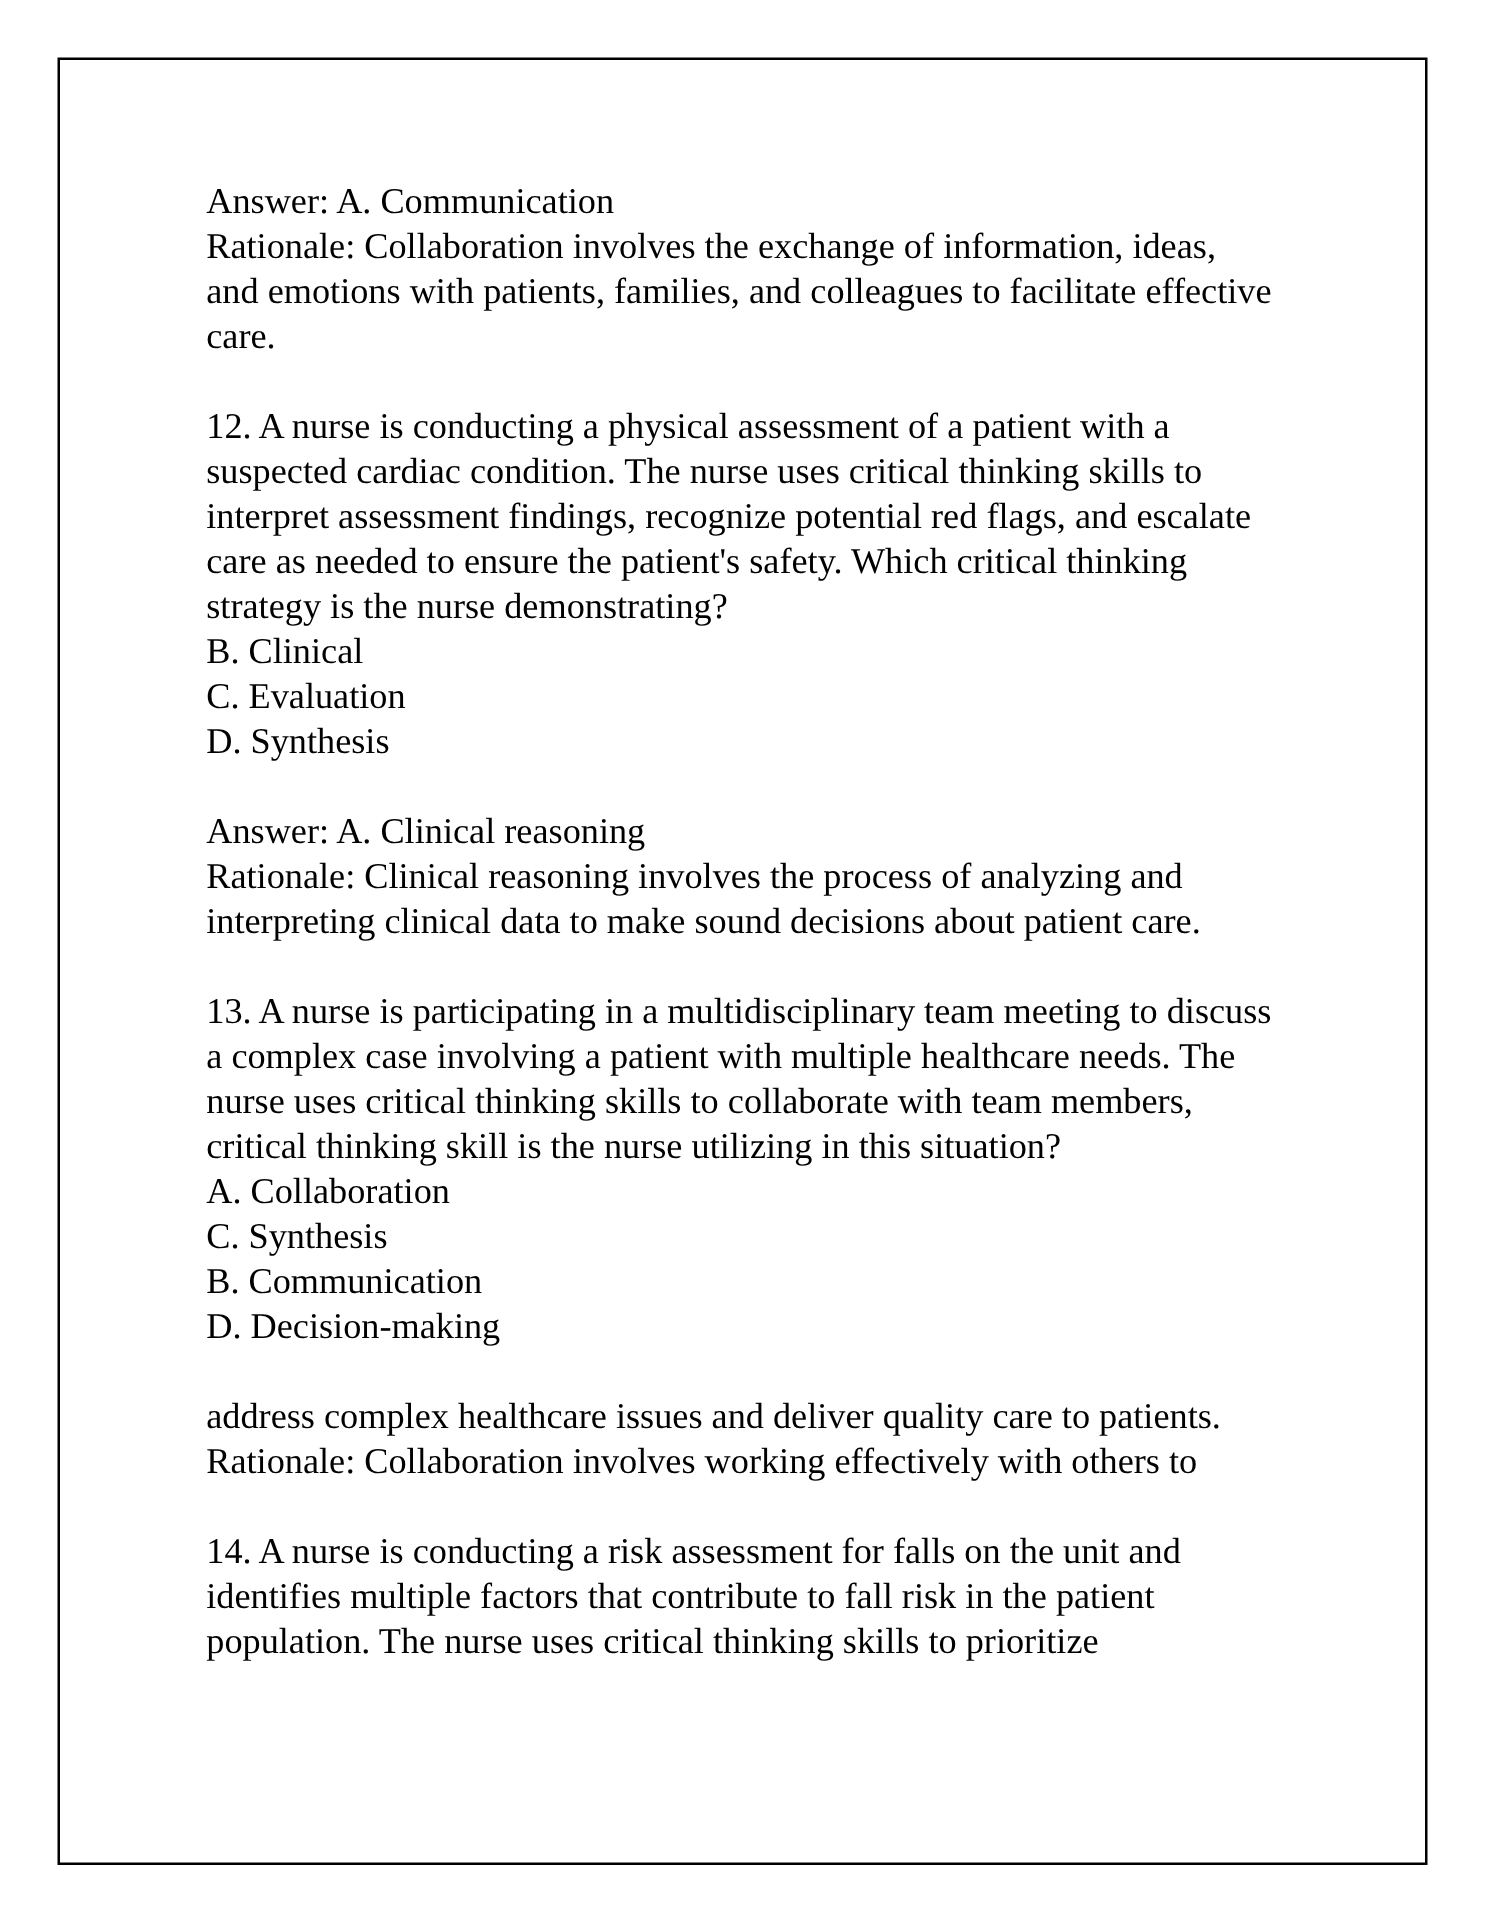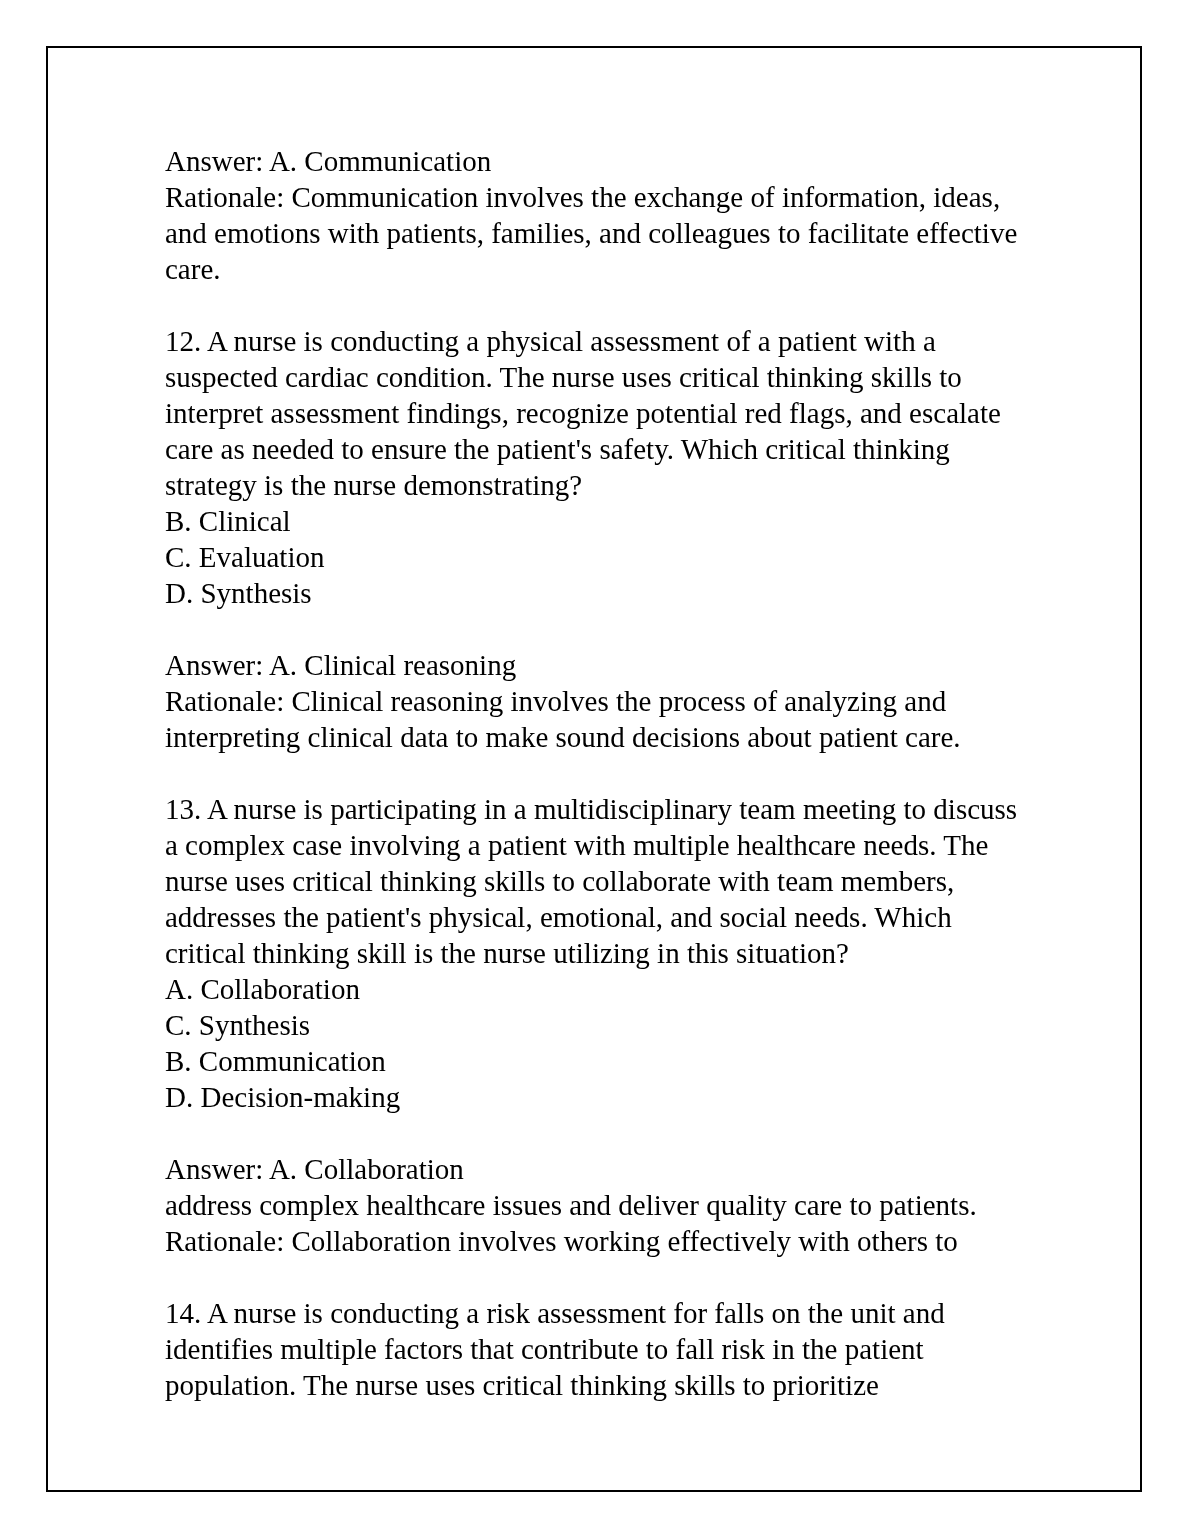--- a/index.html
+++ b/index.html
@@ -19,21 +19,21 @@
 </style>
 </head>
 <body>
 
 <div class="page-frame"></div>
 
 <div class="content">
 
   <div>
     <div class="line">Answer: A. Communication</div>
-    <div class="line">Rationale: Communication involves the exchange of information, ideas,</div>
+    <div class="line">Rationale: Collaboration involves the exchange of information, ideas,</div>
     <div class="line">and emotions with patients, families, and colleagues to facilitate effective</div>
     <div class="line">care.</div>
   </div>
   <div class="gap"></div>
 
   <div>
     <div class="line">12. A nurse is conducting a physical assessment of a patient with a</div>
     <div class="line">suspected cardiac condition. The nurse uses critical thinking skills to</div>
     <div class="line">interpret assessment findings, recognize potential red flags, and escalate</div>
     <div class="line">care as needed to ensure the patient's safety. Which critical thinking</div>
@@ -48,31 +48,29 @@
     <div class="line">Answer: A. Clinical reasoning</div>
     <div class="line">Rationale: Clinical reasoning involves the process of analyzing and</div>
     <div class="line">interpreting clinical data to make sound decisions about patient care.</div>
   </div>
   <div class="gap"></div>
 
   <div>
     <div class="line">13. A nurse is participating in a multidisciplinary team meeting to discuss</div>
     <div class="line">a complex case involving a patient with multiple healthcare needs. The</div>
     <div class="line">nurse uses critical thinking skills to collaborate with team members,</div>
-    <div class="line">addresses the patient's physical, emotional, and social needs. Which</div>
     <div class="line">critical thinking skill is the nurse utilizing in this situation?</div>
     <div class="line">A. Collaboration</div>
     <div class="line">C. Synthesis</div>
     <div class="line">B. Communication</div>
     <div class="line">D. Decision-making</div>
   </div>
   <div class="gap"></div>
 
   <div>
-    <div class="line">Answer: A. Collaboration</div>
     <div class="line">address complex healthcare issues and deliver quality care to patients.</div>
     <div class="line">Rationale: Collaboration involves working effectively with others to</div>
   </div>
   <div class="gap"></div>
 
   <div>
     <div class="line">14. A nurse is conducting a risk assessment for falls on the unit and</div>
     <div class="line">identifies multiple factors that contribute to fall risk in the patient</div>
     <div class="line">population. The nurse uses critical thinking skills to prioritize</div>
   </div>

